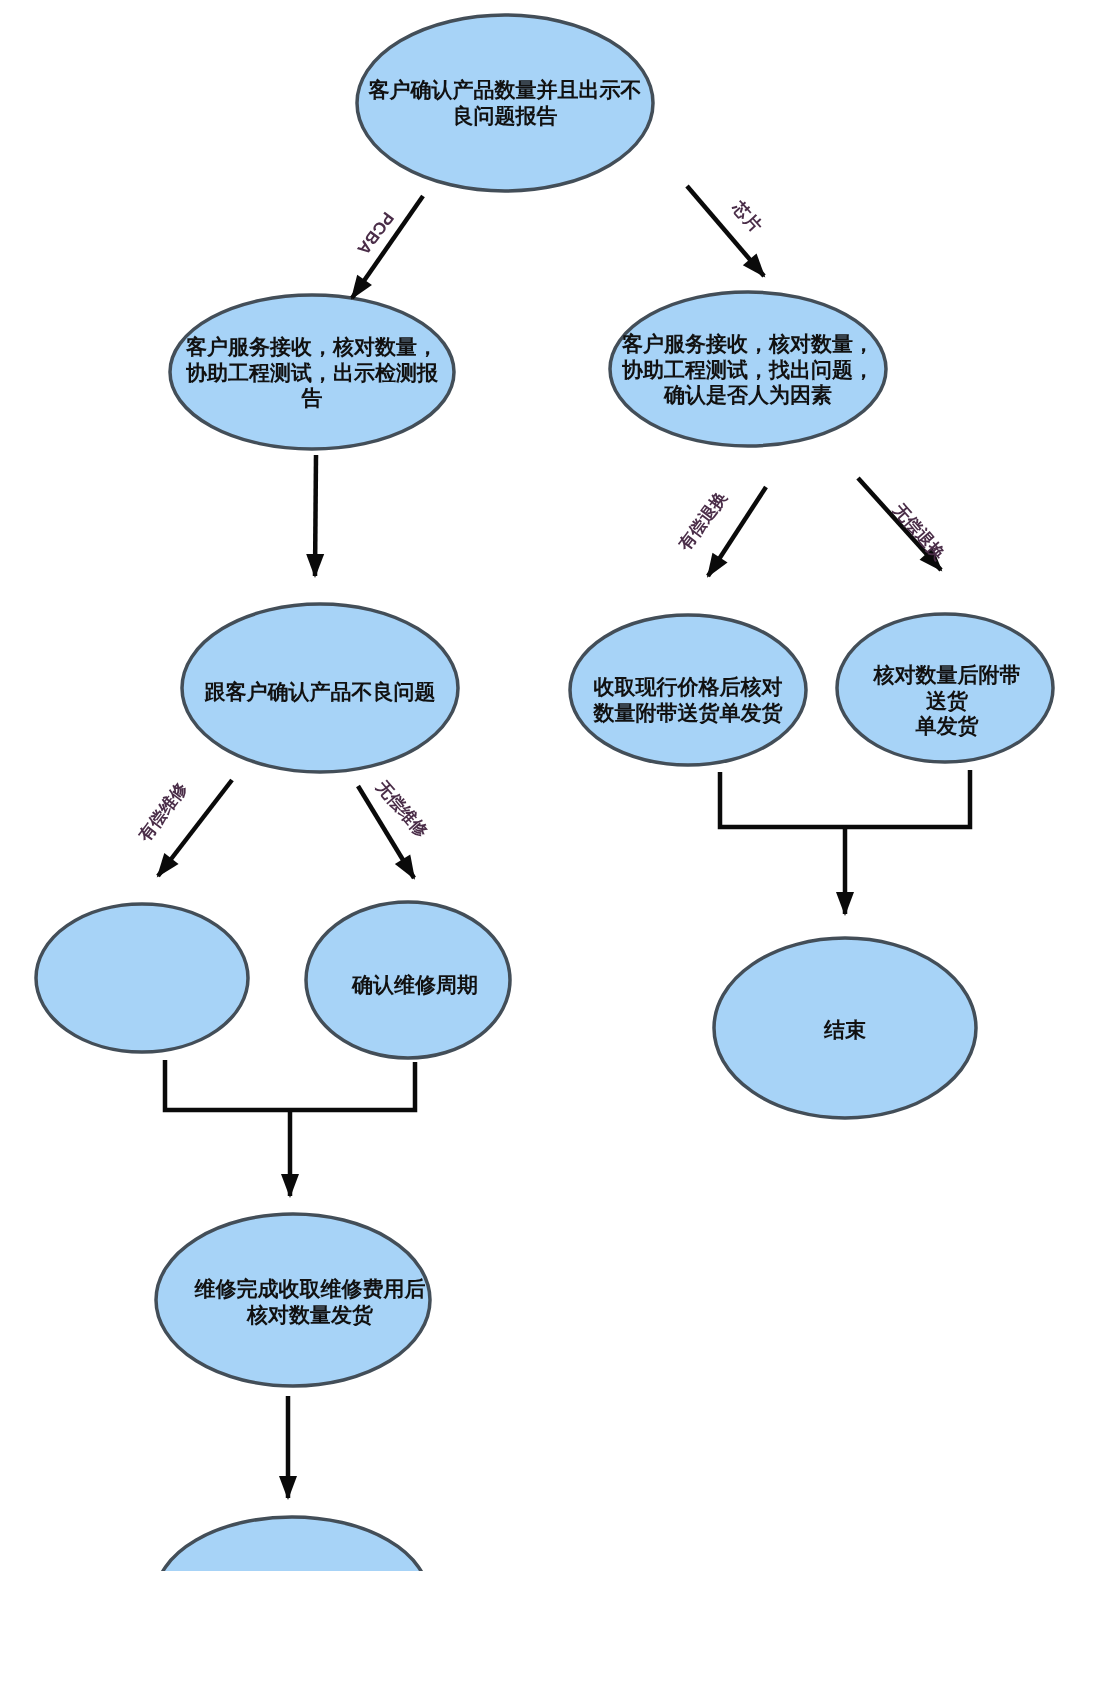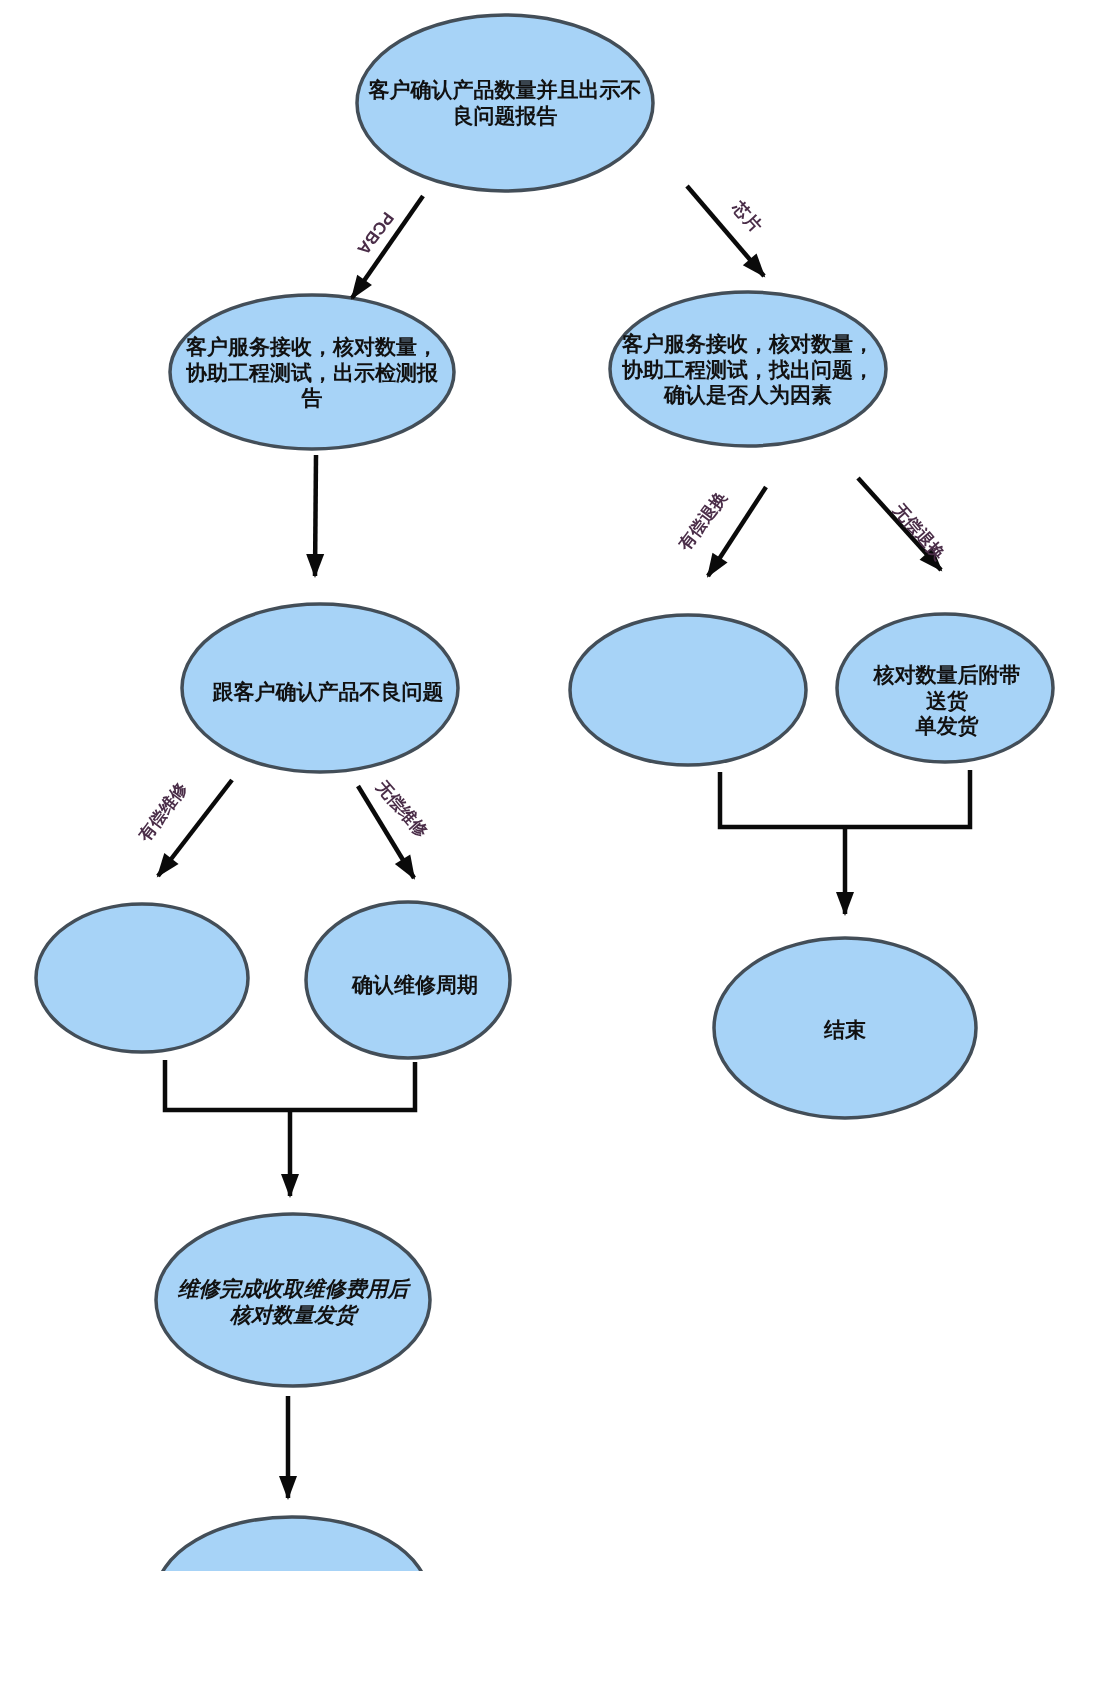--- a/index.html
+++ b/index.html
@@ -75,26 +75,28 @@
   </svg>
 
   <div class="node-label" style="left:505px;top:103px;">客户确认产品数量并且出示不
 良问题报告</div>
   <div class="node-label" style="left:312px;top:372px;">客户服务接收，核对数量，
 协助工程测试，出示检测报
 告</div>
   <div class="node-label" style="left:748px;top:369px;">客户服务接收，核对数量，
 协助工程测试，找出问题，
 确认是否人为因素</div>
-  <div class="node-label" style="left:320px;top:692px;margin-left:8px;">跟客户确认产品不良问题</div>
+  <div class="node-label" style="left:320px;top:692px;">跟客户确认产品不良问题</div>
   <div class="node-label" style="left:408px;top:985px;margin-left:7px;">确认维修周期</div>
+  <div class="node-label" style="left:688px;top:700px;">收取现行价格后核对
+数量附带送货单发货</div>
   <div class="node-label" style="left:947px;top:700px;">核对数量后附带送货
 单发货</div>
   <div class="node-label" style="left:845px;top:1030px;">结束</div>
-  <div class="node-label" style="left:293px;top:1302px;font-style:italic;">维修完成收取维修费用后
+  <div class="node-label" style="left:310px;top:1302px;">维修完成收取维修费用后
 核对数量发货</div>
   <div class="node-label" style="left:292px;top:1598px;">结束</div>
 
   <div class="edge-label rot127" style="left:375px;top:233px;">PCBA</div>
   <div class="edge-label rot48" style="left:747px;top:217px;">芯片</div>
   <div class="edge-label rotm53" style="left:163px;top:812px;">有偿维修</div>
   <div class="edge-label rot49" style="left:402px;top:809px;">无偿维修</div>
   <div class="edge-label rotm53" style="left:703px;top:521px;">有偿退换</div>
   <div class="edge-label rot49" style="left:919px;top:532px;">无偿退换</div>
 

